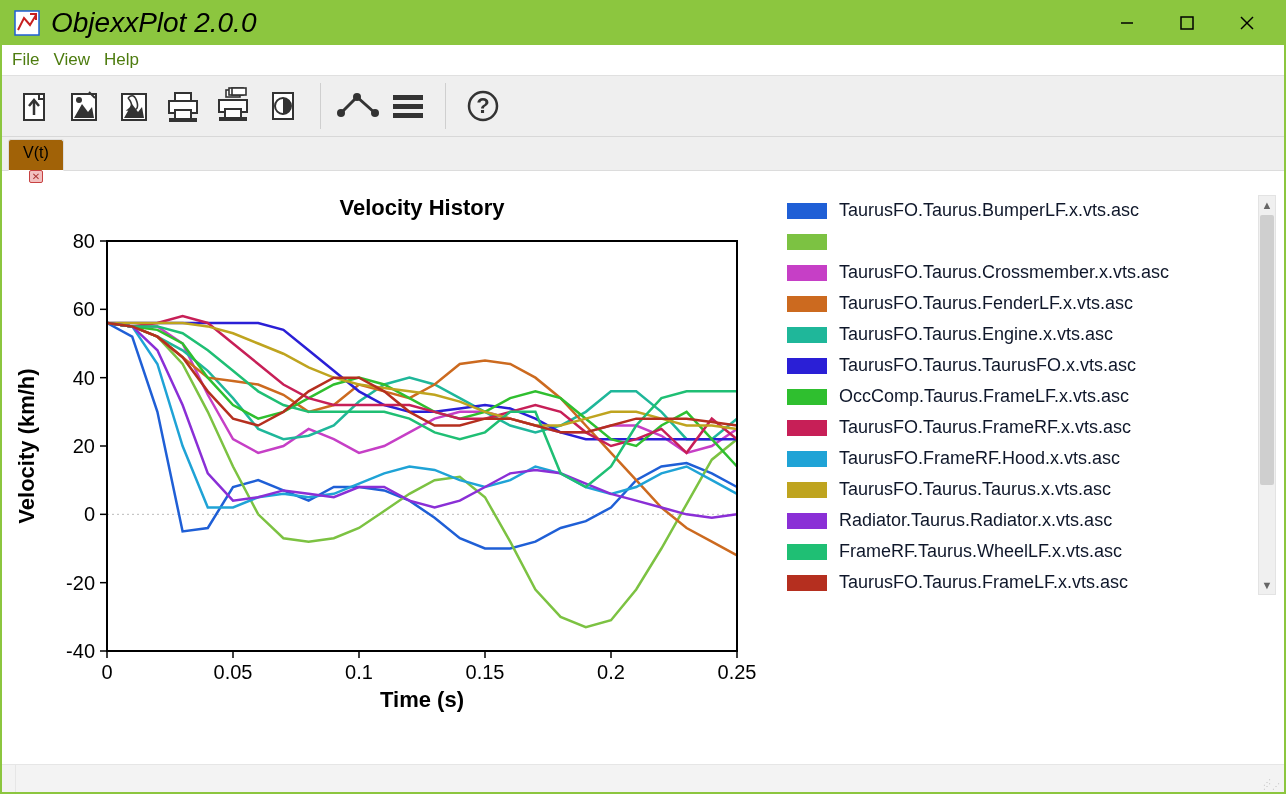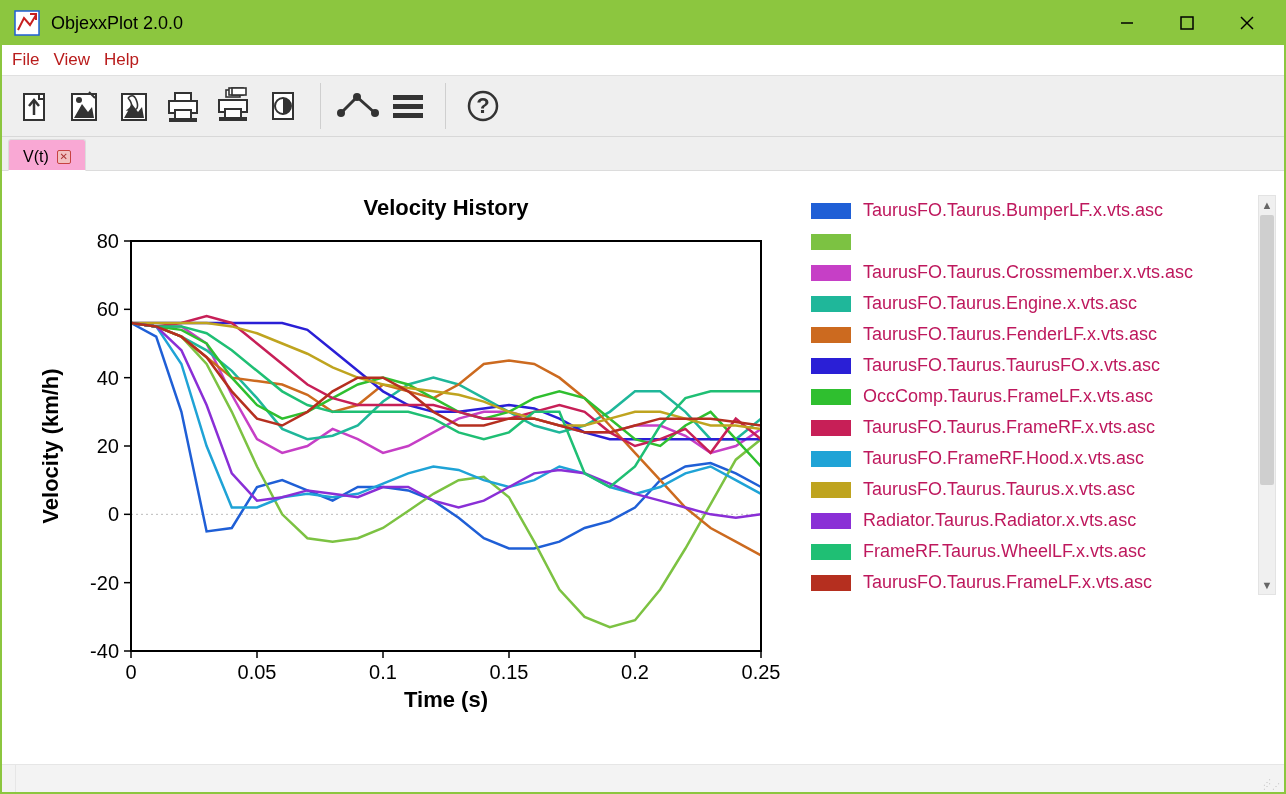--- a/index.html
+++ b/index.html
@@ -15,40 +15,40 @@
   
   .titlebar {
     height: 44px;
     background: #8cc63f;
     display: flex;
     align-items: center;
     padding: 0 8px 0 12px;
     color: #000;
   }
   .titlebar .app-icon { width: 28px; height: 28px; margin-right: 10px; display:flex;align-items:center;justify-content:center;}
-  .titlebar .title { font-size: 18px; flex: 0 0 auto; }
+  .titlebar .title { font-size: 28px; flex: 0 0 auto; font-style: italic; }
   .titlebar .spacer { flex: 1; }
   .titlebar .winbtn { width: 60px; height: 44px; display:flex; align-items:center; justify-content:center; font-size:18px;}
 
   .app-body {
     flex: 1;
     background: #fff;
     display: flex;
     flex-direction: column;
     margin: 0 1px 1px 1px;
   }
   
   .menubar {
     height: 30px;
     display: flex;
     align-items: center;
     gap: 14px;
     padding: 0 10px;
     font-size: 17px;
-    color: #b91c1c;
+    color: #4d7c0f;
   }
   .menubar span { cursor: default; }
 
   
   .toolbar {
     height: 62px;
     background: #efefef;
     border-top: 1px solid #e0e0e0;
     border-bottom: 1px solid #d8d8d8;
     display: flex;
@@ -67,48 +67,48 @@
   .tabstrip {
     height: 34px;
     background: #efefef;
     border-bottom: 1px solid #dcdcdc;
     display: flex;
     align-items: flex-end;
     padding-left: 6px;
   }
   .tab {
     height: 32px;
-    background: #f9a8d4;
+    background: #a16207;
     border: 1px solid #dcdcdc;
     border-bottom-color: #fff;
     border-radius: 3px 3px 0 0;
     padding: 4px 14px 0 14px;
     display:flex;align-items:center;
     gap:8px;
     font-size:16px;
     position:relative;
     top:1px;
+    flex-direction:column;
   }
   .tab .close {
     width:14px;height:14px;border:1px solid #c74242;background:#f2c0c0;color:#a33; font-size:10px; line-height:11px; text-align:center;border-radius:2px;
   }
 
   
   .main {
     flex: 1;
     display: flex;
     background:#fff;
-    padding-left:24px;
   }
   .plot-col { flex: 0 0 765px; display:flex; padding: 10px 0 0 0;}
   .legend-col { flex:1; display:flex; padding: 24px 8px 0 20px; gap:6px;}
   .legend-list { flex:1; }
   .legend-row {
     display:flex;align-items:center;height:31px;gap:12px;
-    font-size:18px; color:#be185d;
+    font-size:18px; color:#0f172a;
   }
   .swatch { width:40px; height:16px; flex:0 0 40px;}
   .vscroll {
     width: 18px; background:#f0f0f0; border:1px solid #e3e3e3;
     display:flex;flex-direction:column;align-items:center;
     height: 400px;
   }
   .vscroll .arrow{height:18px;width:100%;display:flex;align-items:center;justify-content:center;font-size:11px;color:#666;}
   .vscroll .thumb{flex:0 0 270px;width:14px;background:#cfcfcf;border-radius:2px;margin-top:1px;}
   .vscroll .track{flex:1;}
@@ -300,26 +300,26 @@
             <span>TaurusFO.Taurus.BumperLF.x.vts.asc</span>
           </div>
           <div class="legend-row">
             <div class="swatch" style="background: rgb(124, 194, 66);"></div>
           </div>
           <div class="legend-row">
             <div class="swatch" style="background: rgb(198, 63, 198);"></div>
             <span>TaurusFO.Taurus.Crossmember.x.vts.asc</span>
           </div>
           <div class="legend-row">
+            <div class="swatch" style="background: rgb(204, 106, 31);"></div>
+            <span>TaurusFO.Taurus.FenderLF.x.vts.asc</span>
+          </div>
+          <div class="legend-row">
             <div class="swatch" style="background: rgb(31, 183, 154);"></div>
             <span>TaurusFO.Taurus.Engine.x.vts.asc</span>
-          </div>
-          <div class="legend-row">
-            <div class="swatch" style="background: rgb(204, 106, 31);"></div>
-            <span>TaurusFO.Taurus.FenderLF.x.vts.asc</span>
           </div>
           <div class="legend-row">
             <div class="swatch" style="background: rgb(42, 31, 214);"></div>
             <span>TaurusFO.Taurus.TaurusFO.x.vts.asc</span>
           </div>
           <div class="legend-row">
             <div class="swatch" style="background: rgb(47, 191, 47);"></div>
             <span>OccComp.Taurus.FrameLF.x.vts.asc</span>
           </div>
           <div class="legend-row">

